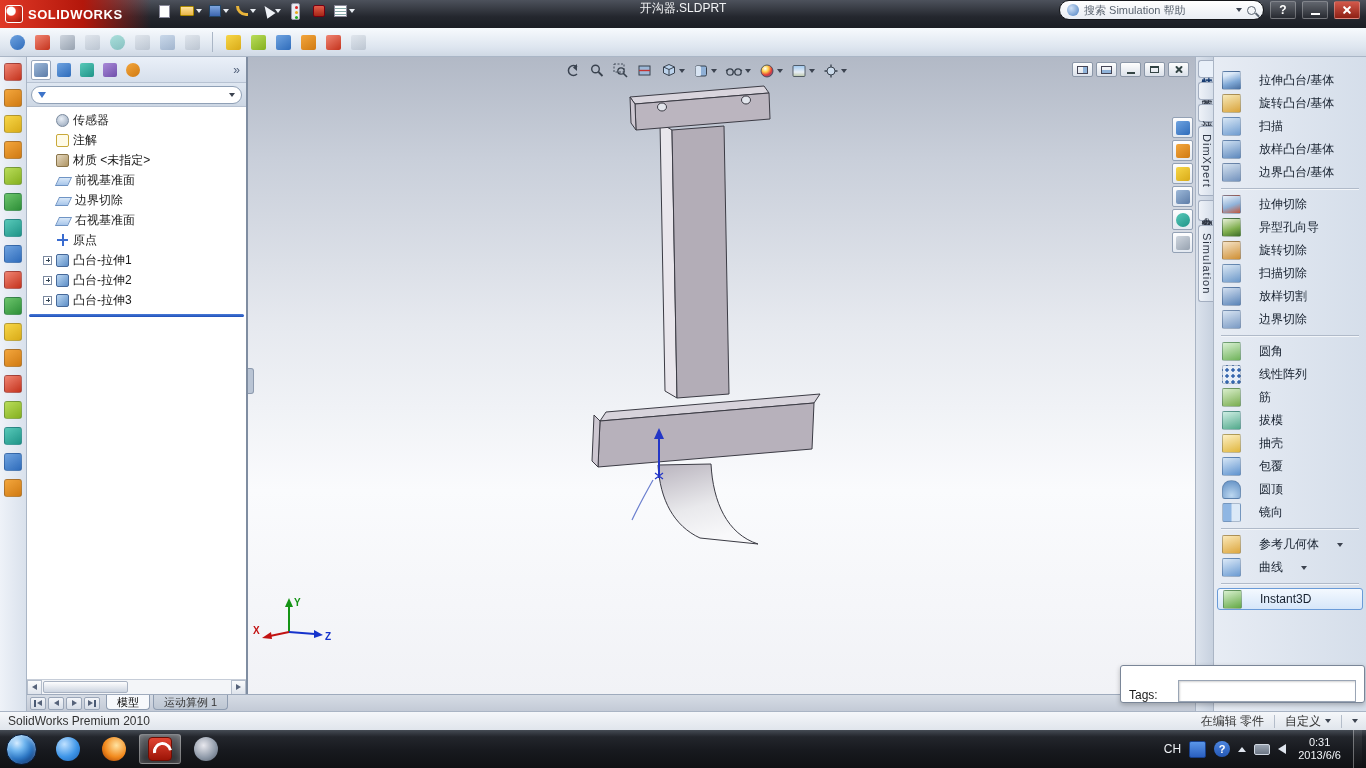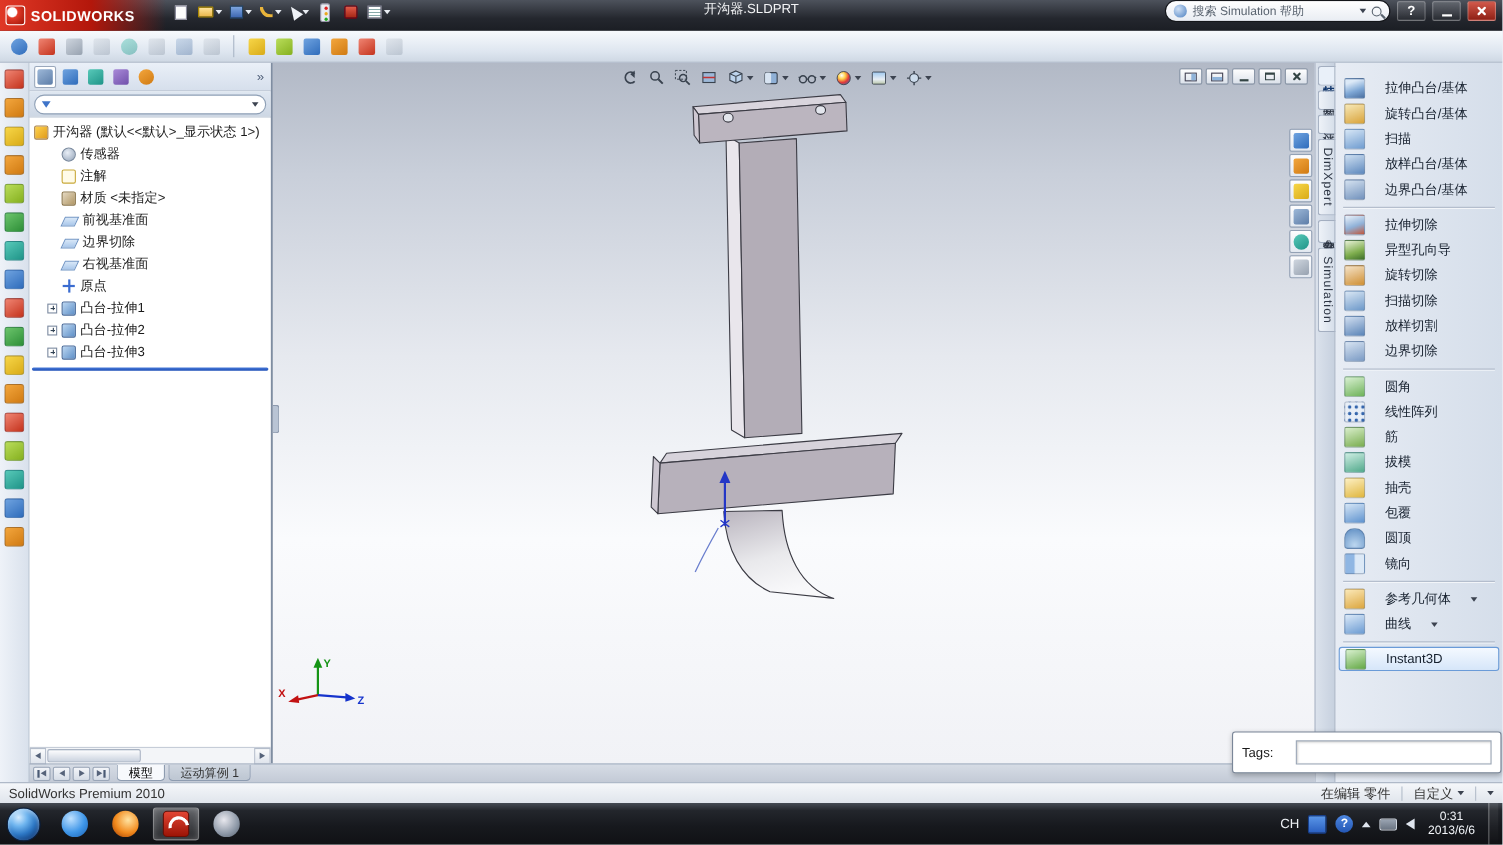--- a/index.html
+++ b/index.html
@@ -110,21 +110,21 @@
 .x-d{position:relative;width:9px;height:9px}
 .x-d::before,.x-d::after{content:"";position:absolute;left:3.5px;top:0;width:2px;height:9px;background:#344;border-radius:1px}
 .x-d::before{transform:rotate(45deg)}.x-d::after{transform:rotate(-45deg)}
 .taskpane{position:absolute;right:2px;top:60px;display:flex;flex-direction:column;gap:2px}
 .tp-btn{width:21px;height:21px;background:linear-gradient(#fdfdfe,#e3e9f1);border:1px solid #93a1b5;border-radius:2px;display:flex;align-items:center;justify-content:center}
 .tp-btn .ic{width:14px;height:14px;border-radius:2px}
 .model-svg{position:absolute;left:0;top:0}
 .splitter{position:absolute;left:0;top:311px;width:6px;height:26px;background:#b9c4d4;border:1px solid #8d9aae;border-left:none;border-radius:0 3px 3px 0}
 
 
-.tags-popup{position:absolute;left:1120px;top:665px;width:245px;height:38px;background:#fff;border:1px solid #7a8698;border-radius:3px;box-shadow:0 2px 5px rgba(0,0,0,.25);display:flex;align-items:center;gap:20px;padding:0 8px;z-index:35}
+.tags-popup{position:absolute;left:1120px;top:665px;width:245px;height:38px;background:#fff;border:1px solid #7a8698;border-radius:3px;box-shadow:0 2px 5px rgba(0,0,0,.25);display:flex;align-items:flex-end;gap:20px;padding:0 8px;z-index:35}
 .tags-input{flex:1;height:22px;border:1px solid #9aa5b5;box-shadow:inset 1px 1px 2px rgba(0,0,0,.18);background:#fff;font:inherit;padding:0 4px}
 
 
 .vtabs{position:absolute;left:1195px;top:57px;width:18px;height:654px;background:linear-gradient(90deg,#dbe2ec,#c7d1df);border-left:1px solid #a9b4c4;display:flex;flex-direction:column;align-items:flex-start;padding-top:3px;gap:4px;z-index:10}
 .vtab{writing-mode:vertical-rl;font-size:11px;color:#2c3442;background:linear-gradient(90deg,#eef2f8,#d3dce8);border:1px solid #a3aec0;border-right:none;border-radius:3px 0 0 3px;padding:7px 1px;line-height:14px;letter-spacing:1px;margin-left:2px}
 .vtab.active{background:#e9f0f9;font-weight:bold;color:#13386e}
 
 
 .cmd{position:absolute;left:1213px;top:57px;width:153px;height:654px;background:linear-gradient(90deg,#e7ecf4,#d5deea);border-left:1px solid #aab5c5;padding-top:12px;z-index:10}
 .cmd-item{height:23px;display:flex;align-items:center;gap:18px;padding:0 4px 0 8px}
@@ -354,24 +354,20 @@
       <span class="fm-chevron">»</span>
     </div>
     <div class="fm-filter">
       <div class="filter-box">
         <span class="funnel"></span>
         <span class="filter-space"></span>
         <span class="car"></span>
       </div>
     </div>
     <div class="fm-tree">
-      <div class="row">
-        <span class="ti ti-part"></span>
-        <span>开沟器 (默认&lt;&lt;默认&gt;_显示状态 1&gt;)</span>
-      </div>
       <div class="row child">
         <span class="spacer"></span>
           <span class="ti ti-sensors"></span>
         <span>传感器</span>
       </div>
       <div class="row child">
         <span class="spacer"></span>
           <span class="ti ti-ann"></span>
         <span>注解</span>
       </div>

